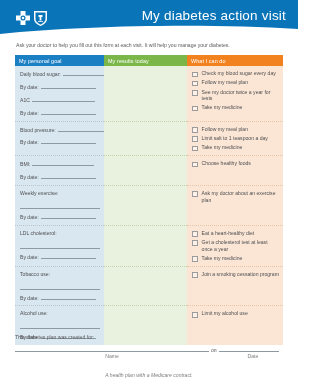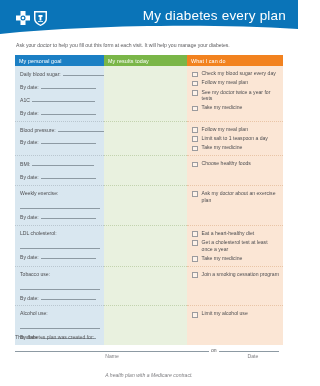--- a/index.html
+++ b/index.html
@@ -227,21 +227,21 @@
       <circle cx="16" cy="16" r="5" fill="#0a74b8"></circle>
       <circle cx="16" cy="16" r="2.6" fill="#ffffff"></circle>
     </svg>
     <svg width="15" height="17" viewBox="0 0 30 34">
       <path d="M2 2 h26 v16 c0 9 -13 14 -13 14 s-13 -5 -13 -14 z" fill="#ffffff"></path>
       <path d="M5 5 h20 v13 c0 7 -10 11 -10 11 s-10 -4 -10 -11 z" fill="#0a74b8"></path>
       <path d="M11 10 h8 v4 h-8 z M13.2 13 h3.6 v8 h-3.6 z" fill="#ffffff"></path>
       <path d="M10 22 h10 v1.6 h-10 z" fill="#ffffff"></path>
     </svg>
   </div>
-  <div class="header-title">My diabetes every plan</div>
+  <div class="header-title">My diabetes action visit</div>
   <svg class="header-curve" viewBox="0 0 298 14" preserveAspectRatio="none">
     <path d="M0,14 L0,9 C80,1 200,-2 298,4 L298,14 Z" fill="#ffffff"></path>
   </svg>
 </div>
 
 <div class="intro">Ask your doctor to help you fill out this form at each visit. It will help you manage your diabetes.</div>
 
 <div class="table">
   <div class="thead">
     <div class="th col-goal">My personal goal</div>

